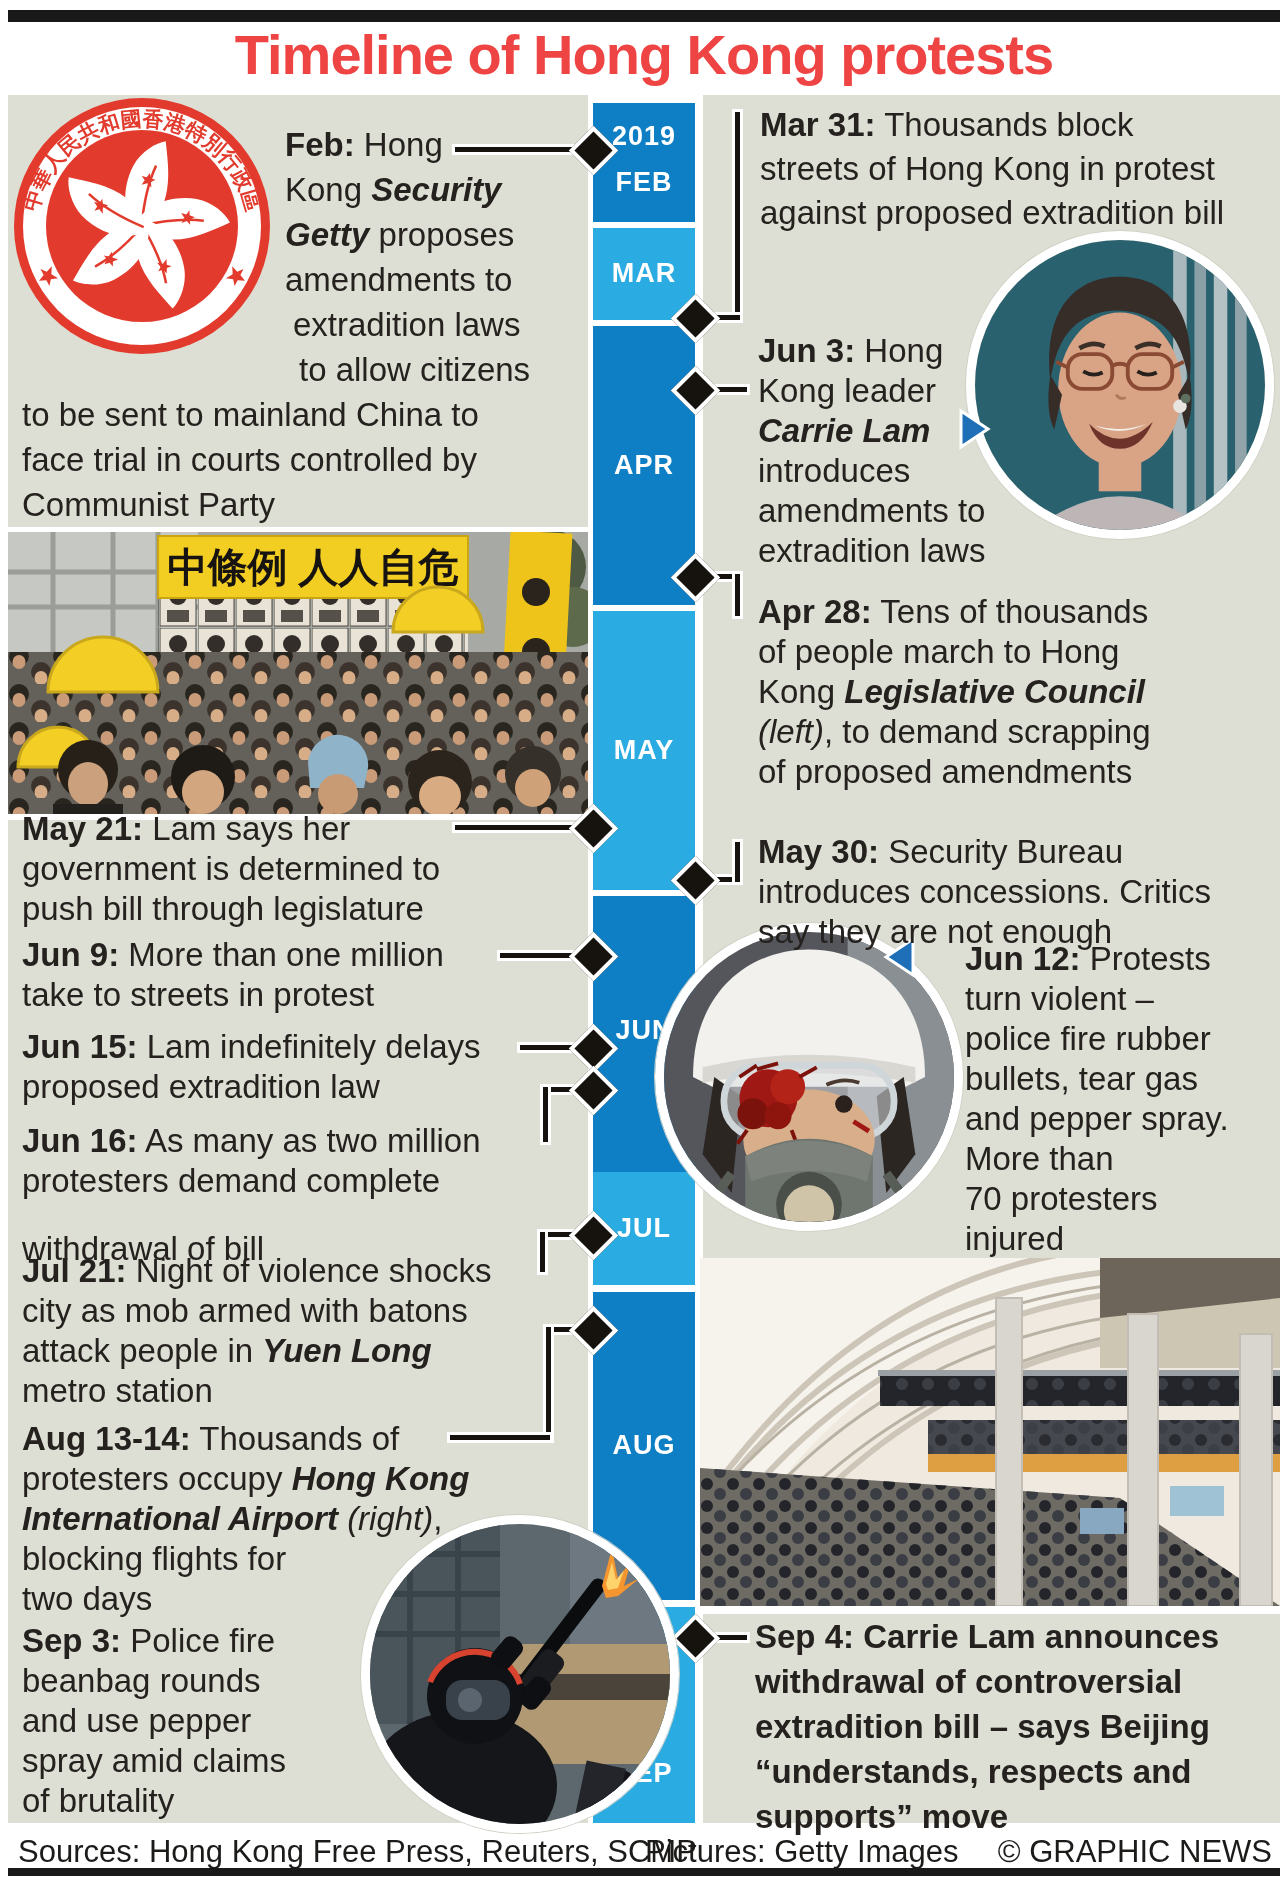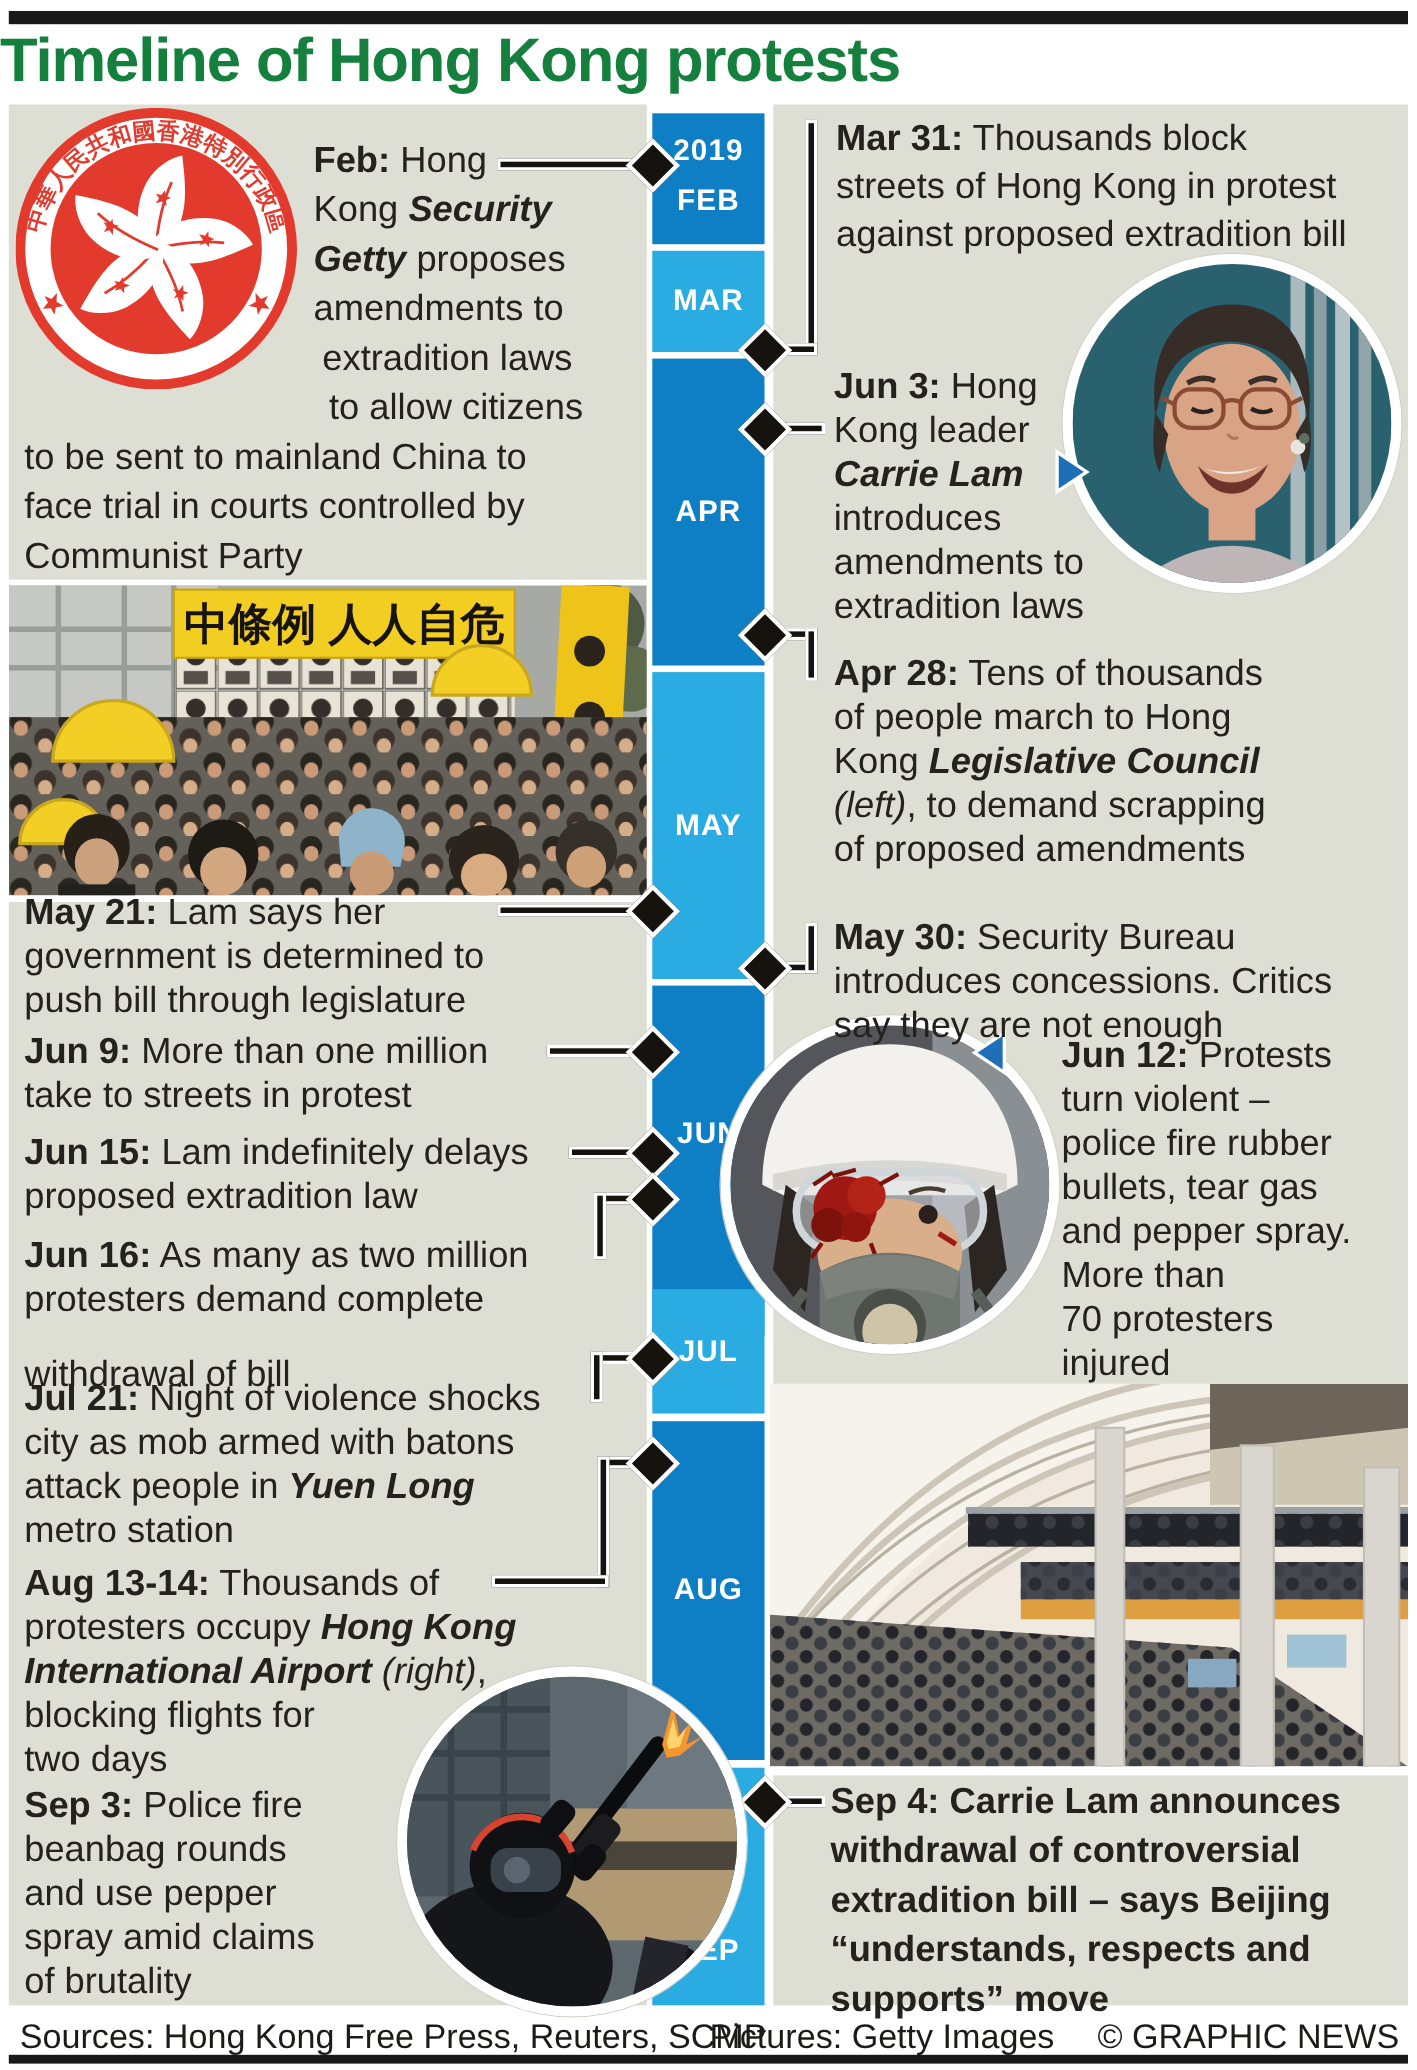--- a/index.html
+++ b/index.html
@@ -1,20 +1,20 @@
 <!DOCTYPE html>
 <html><head>
 <meta charset="utf-8">
 <style>
   html,body{margin:0;padding:0;background:#fff;}
   #stage{position:relative;width:1288px;height:1882px;background:#fff;overflow:hidden;
          font-family:"Liberation Sans","DejaVu Sans",sans-serif;color:#24211e;}
   .rule{position:absolute;background:#191919;}
-  #title{position:absolute;top:22px;left:0;right:0;text-align:left;font-size:56px;
-         font-weight:bold;letter-spacing:-1px;color:#15803d;}
+  #title{position:absolute;top:22px;left:0;right:0;text-align:center;font-size:56px;
+         font-weight:bold;letter-spacing:-1px;color:#ef4444;}
   .panel{position:absolute;background:#dedfd4;}
   .photo{position:absolute;overflow:hidden;}
   .circle-photo{position:absolute;border-radius:50%;border:9px solid #fff;overflow:hidden;
                 box-shadow:0 0 0 1px #d0d0c6;}
   .seg{position:absolute;left:593px;width:102px;}
   .seg.dark{background:#0e7fc4;}
   .seg.light{background:#2aabe2;}
   .mlabel{position:absolute;left:0;width:100%;text-align:center;color:#fff;
           font-weight:bold;font-size:27px;letter-spacing:1px;}
   .conn{position:absolute;background:#16130f;border:3px solid #fff;}

